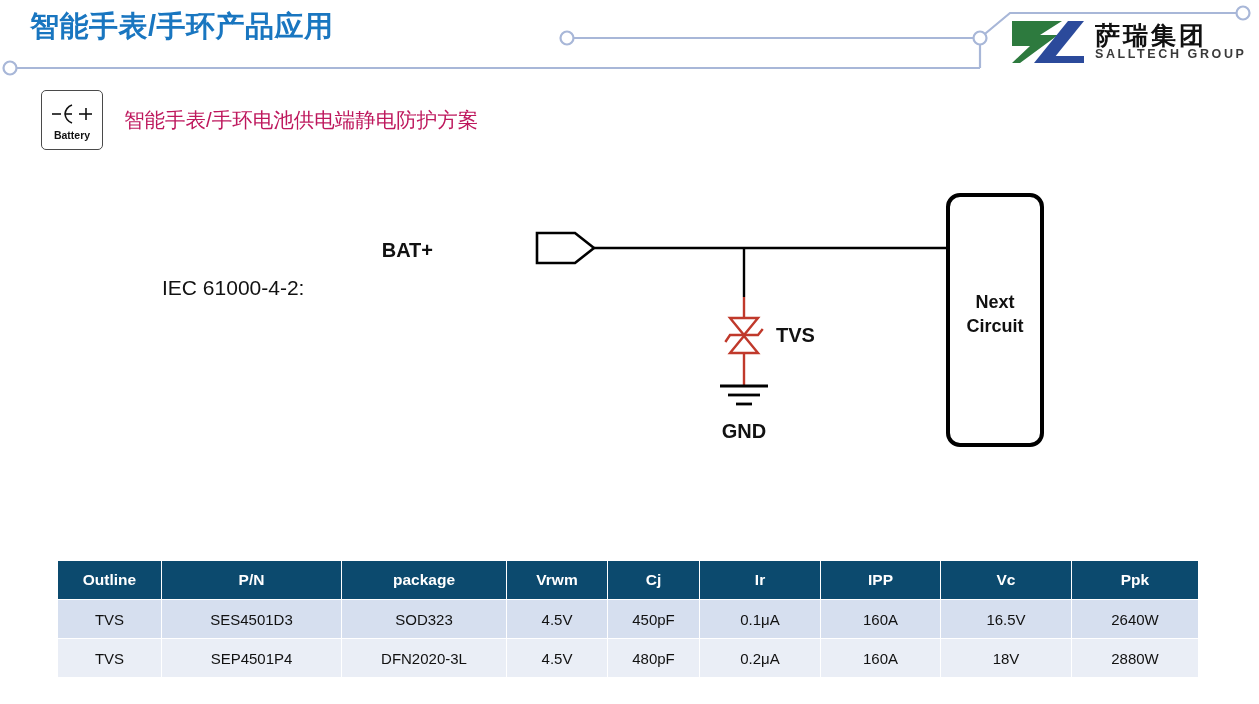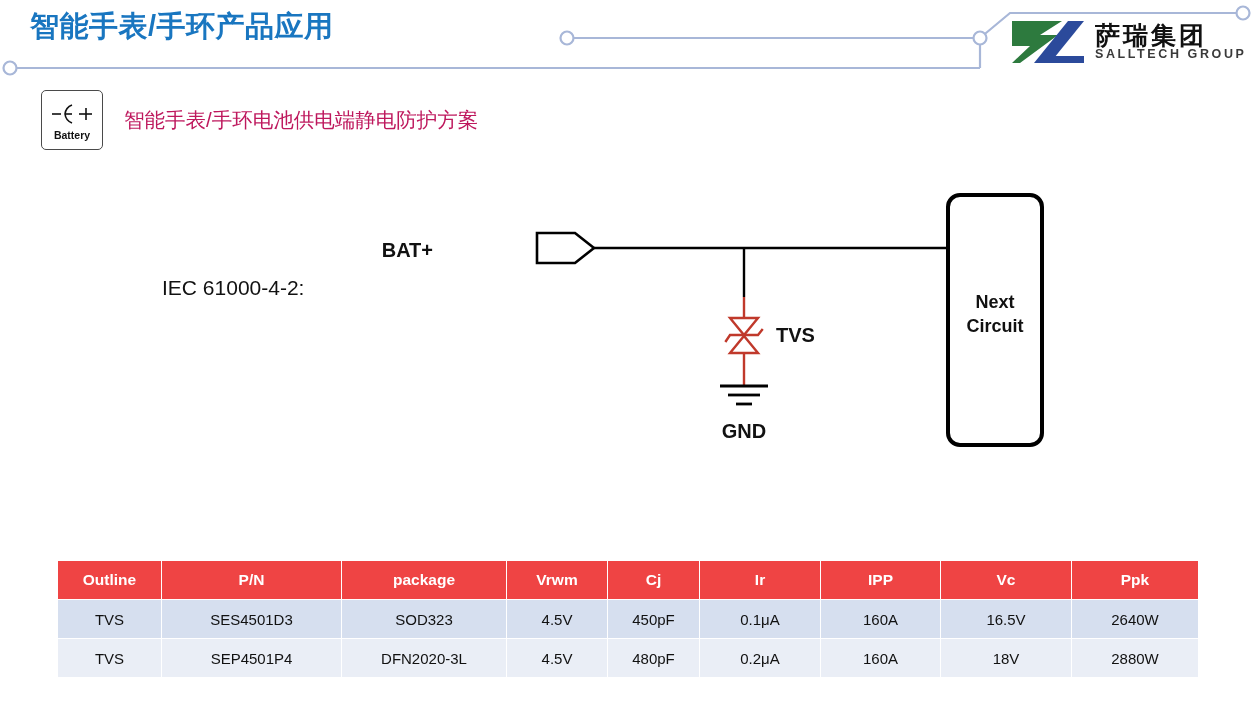--- a/index.html
+++ b/index.html
@@ -116,21 +116,21 @@
     table-layout: fixed;
   }
   #spec-table th, #spec-table td {
     text-align: center;
     border: 1px solid #ffffff;
     font-size: 15px;
     padding: 0;
     height: 39px;
   }
   #spec-table thead th {
-    background: #ef4444;
+    background: #0c4a6e;
     color: #ffffff;
     font-weight: bold;
     font-size: 15.5px;
   }
   #spec-table tbody tr:nth-child(odd) td { background: #d6dfef; color: #111; }
   #spec-table tbody tr:nth-child(even) td { background: #eaeef6; color: #111; }
 
   
   col.c-outline  { width: 104px; }
   col.c-pn       { width: 180px; }

